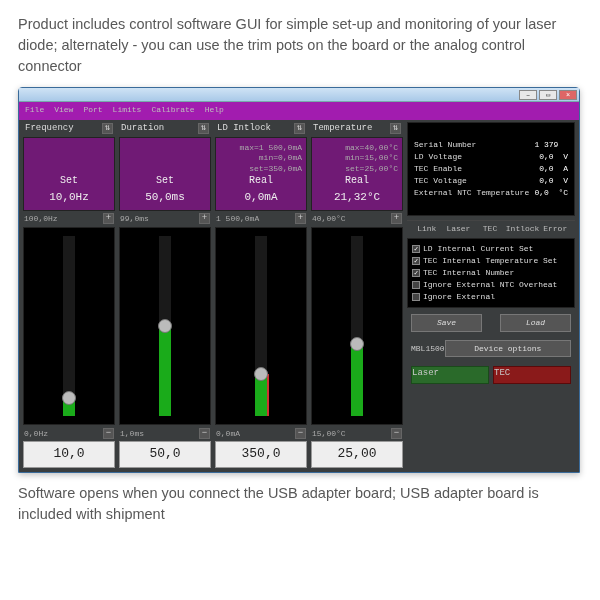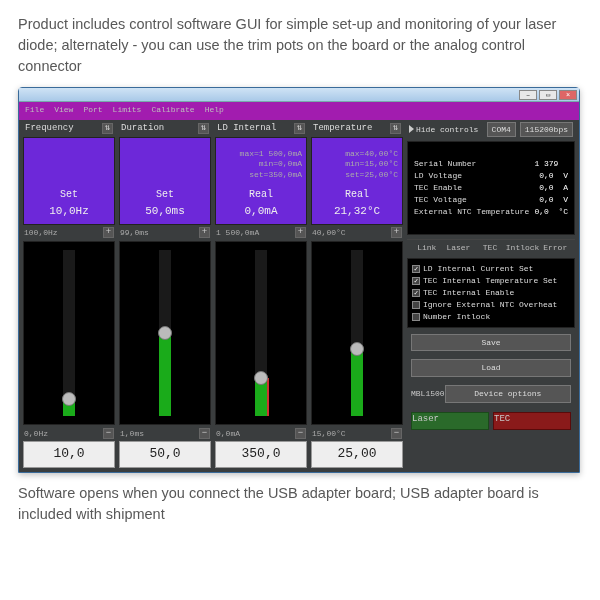--- a/index.html
+++ b/index.html
@@ -68,28 +68,28 @@
     display: flex; justify-content: space-between; align-items: center;
     color: #ddd; font-size: 9px; padding: 0 2px;
   }
   .stepper {
     width: 11px; height: 11px;
     background: #555; border: 1px solid #666;
     color: #ccc; text-align: center; line-height: 9px;
     font-size: 9px;
   }
   .displaybox {
-    background: #6d28d9; height: 88px;
+    background: #701a75; height: 74px;
     display: flex; flex-direction: column;
     justify-content: flex-end; align-items: center;
     padding: 4px 2px; color: #eee;
     border: 1px solid #222;
   }
   .db-small { font-size: 8px; color: #aaa; align-self: flex-end; padding-right: 2px; line-height: 1.3; }
-  .db-label { font-size: 10px; margin-top: 8px; }
+  .db-label { font-size: 10px; }
   .db-value { font-size: 11px; margin-top: 1px; }
 
   .range-row {
     display: flex; justify-content: space-between; align-items: center;
     font-size: 8px; color: #aaa; padding: 0 1px;
   }
   .slider-wrap {
     flex: 1;
     background: #000;
     border: 1px solid #222;
@@ -153,21 +153,21 @@
   }
   .flag-row { display:flex; align-items:center; gap:3px; line-height:1.5;}
   .cb { width:8px; height:8px; background:#444; border:1px solid #888; display:inline-flex; align-items:center; justify-content:center; font-size:7px; color:#fff;}
   .cb.checked::after { content:"✓"; }
 
   .btn {
     background: #555; border:1px solid #777; color:#ddd;
     text-align:center; font-size:8px; padding:2px 0;
     width: 100%;
   }
-  .btn-row2 { display:flex; flex-direction:column; gap:8px; padding: 2px 4px; }
+  .btn-row2 { display:flex; flex-direction:row; gap:18px; padding: 2px 4px; font-style: italic; }
   .dev-row { display:flex; align-items:center; padding:2px 4px; font-size:8px;}
   .bottom-btns { display:flex; gap:4px; padding:3px 4px; }
   .bbtn { flex:1; height:18px; }
   .bbtn.green { background:#2a6a2a; border:1px solid #1a4a1a;}
   .bbtn.red { background:#8a1a1a; border:1px solid #5a0a0a;}
 </style>
 </head>
 <body>
 
 <p class="desc-top">Product includes control software GUI for simple set-up and monitoring of your laser diode; alternately - you can use the trim pots on the board or the analog control connector</p>
@@ -237,21 +237,21 @@
       </div>
     </div>
     <div class="range-row">
       <span>1,0ms</span>
       <span class="stepper">−</span>
     </div>
     <div class="inputbox">50,0</div>
   </div>
   <div class="channel">
     <div class="ch-head">
-      <span>LD Internal</span>
+      <span>LD Intlock</span>
       <span class="stepper">⇅</span>
     </div>
     <div class="displaybox">
       <div class="db-small">max=1 500,0mA</div>
               <div class="db-small">min=0,0mA</div>
               <div class="db-small">set=350,0mA</div>
       <div class="db-label">Real</div>
       <div class="db-value">0,0mA</div>
     </div>
     <div class="range-row">
@@ -294,28 +294,20 @@
     </div>
     <div class="range-row">
       <span>15,00°C</span>
       <span class="stepper">−</span>
     </div>
     <div class="inputbox">25,00</div>
   </div>
         </div>
 
       <div class="right">
-        <div class="topright">
-          <div class="hide-ctrl">
-            <span class="tri"></span>
-            <span>Hide controls</span>
-          </div>
-          <div class="combo">COM4</div>
-          <div class="combo">115200bps</div>
-        </div>
 
         <div class="info-panel" id="info-panel">
             <div class="info-row">
               <span>Serial Number</span>
               <span class="v">1 379&nbsp;&nbsp;</span>
             </div>
             <div class="info-row">
               <span>LD Voltage</span>
               <span class="v">0,0&nbsp;&nbsp;V</span>
             </div>
@@ -345,29 +337,29 @@
             <div class="flag-row">
      <span class="cb checked"></span>
      <span>LD Internal Current Set</span>
     </div>
             <div class="flag-row">
      <span class="cb checked"></span>
      <span>TEC Internal Temperature Set</span>
     </div>
             <div class="flag-row">
      <span class="cb checked"></span>
-     <span>TEC Internal Enable</span>
+     <span>TEC Internal Number</span>
     </div>
             <div class="flag-row">
      <span class="cb "></span>
      <span>Ignore External NTC Overheat</span>
     </div>
             <div class="flag-row">
      <span class="cb "></span>
-     <span>Number Intlock</span>
+     <span>Ignore External</span>
     </div>
           </div>
 
         <div class="btn-row2">
           <div class="btn">Save</div>
           <div class="btn">Load</div>
         </div>
 
         <div class="dev-row">
           <span>MBL1500</span>

